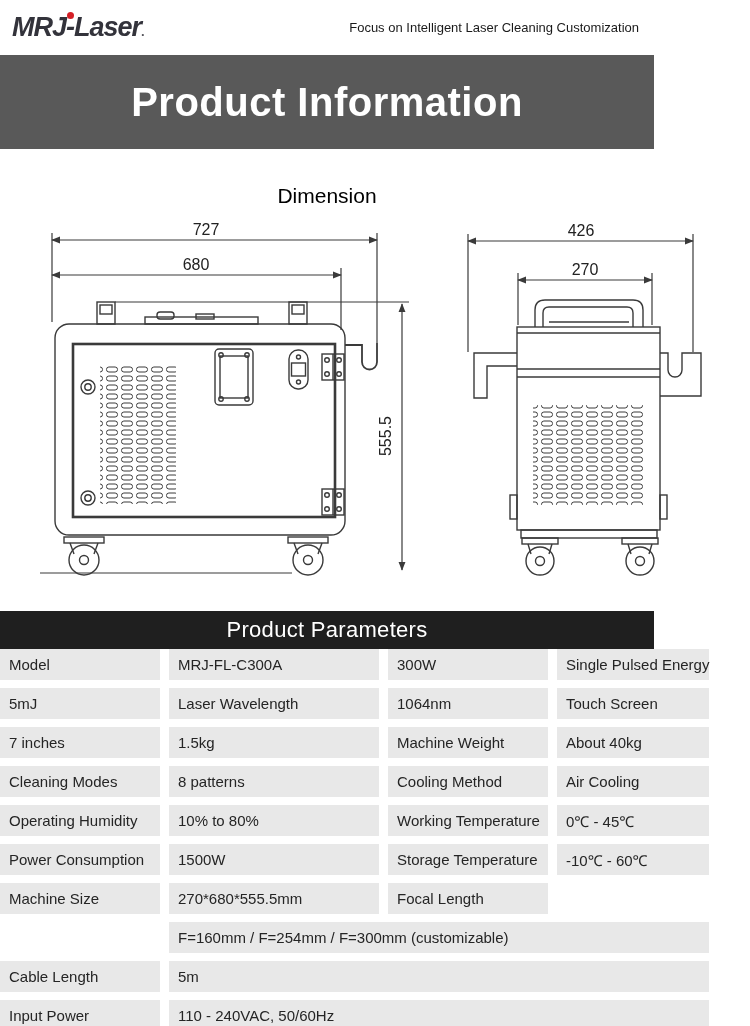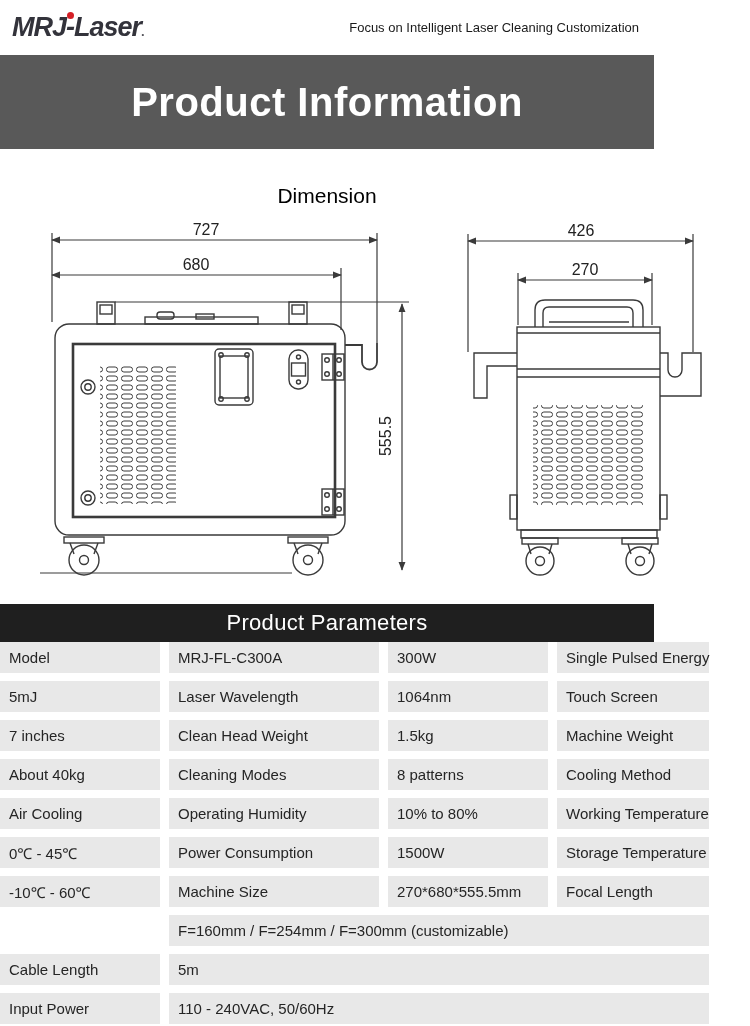--- a/index.html
+++ b/index.html
@@ -19,21 +19,21 @@
 
   
   .banner-info { height:94px; background:#595959; color:#fff; display:flex; align-items:center; justify-content:center;
     font-size:40px; font-weight:bold; letter-spacing:0.5px; }
 
   
   .dim-heading { margin-top:34px; text-align:center; font-size:21px; font-weight:400; color:#000; line-height:25px; }
   .drawings { margin-top:4px; display:block; }
 
   
-  .banner-params { margin-top:2px; height:38px; background:#1f1f1f; color:#fff; display:flex; align-items:center; justify-content:center;
+  .banner-params { margin-top:9px; height:38px; background:#1f1f1f; color:#fff; display:flex; align-items:center; justify-content:center;
     font-size:22px; font-weight:400; letter-spacing:0.3px; }
 
   
   .params-table { display:grid; grid-template-columns:160px 210px 160px 1fr;
     gap:8px 9px; grid-auto-rows:31px; background:#fff; }
   .cell { background:#e8e8e8; display:flex; align-items:center; padding-left:9px; font-size:15px; color:#252525; white-space:nowrap; }
   .cell.wide { grid-column:2 / 5; }
 </style>
 </head>
 <body>
@@ -217,21 +217,20 @@
     <div class="cell">MRJ-FL-C300A</div>
     <div class="cell">300W</div>
 
     <div class="cell">Single Pulsed Energy</div>
     <div class="cell">5mJ</div>
     <div class="cell">Laser Wavelength</div>
     <div class="cell">1064nm</div>
 
     <div class="cell">Touch Screen</div>
     <div class="cell">7 inches</div>
-    <div class="cell">Clean Head Weight</div>
     <div class="cell">1.5kg</div>
 
     <div class="cell">Machine Weight</div>
     <div class="cell">About 40kg</div>
     <div class="cell">Cleaning Modes</div>
     <div class="cell">8 patterns</div>
 
     <div class="cell">Cooling Method</div>
     <div class="cell">Air Cooling</div>
     <div class="cell">Operating Humidity</div>

